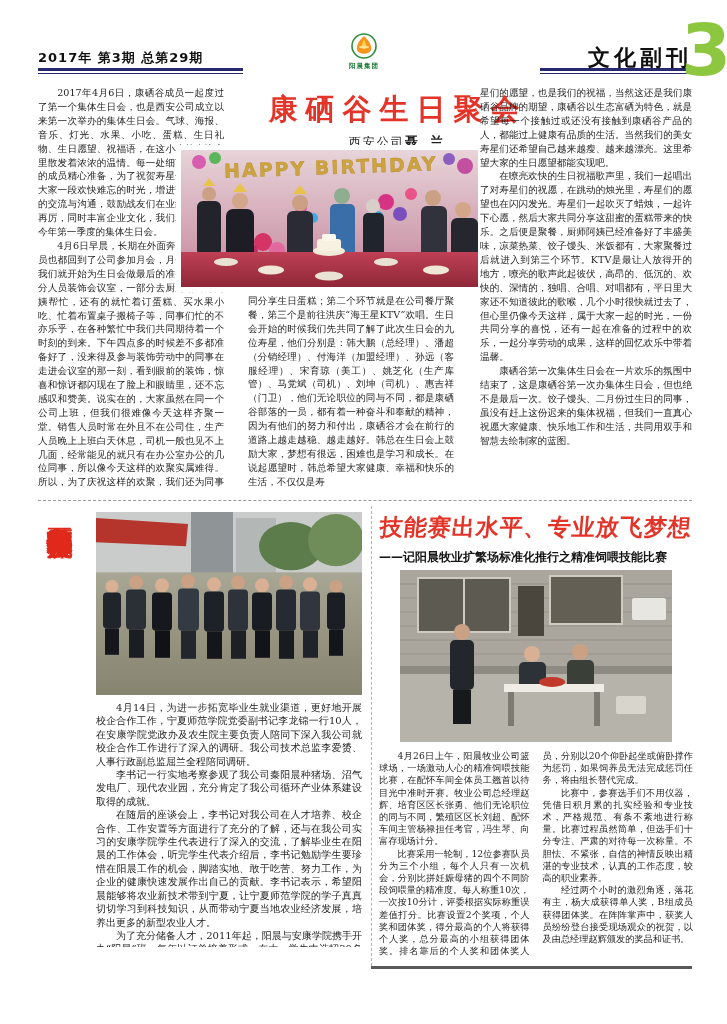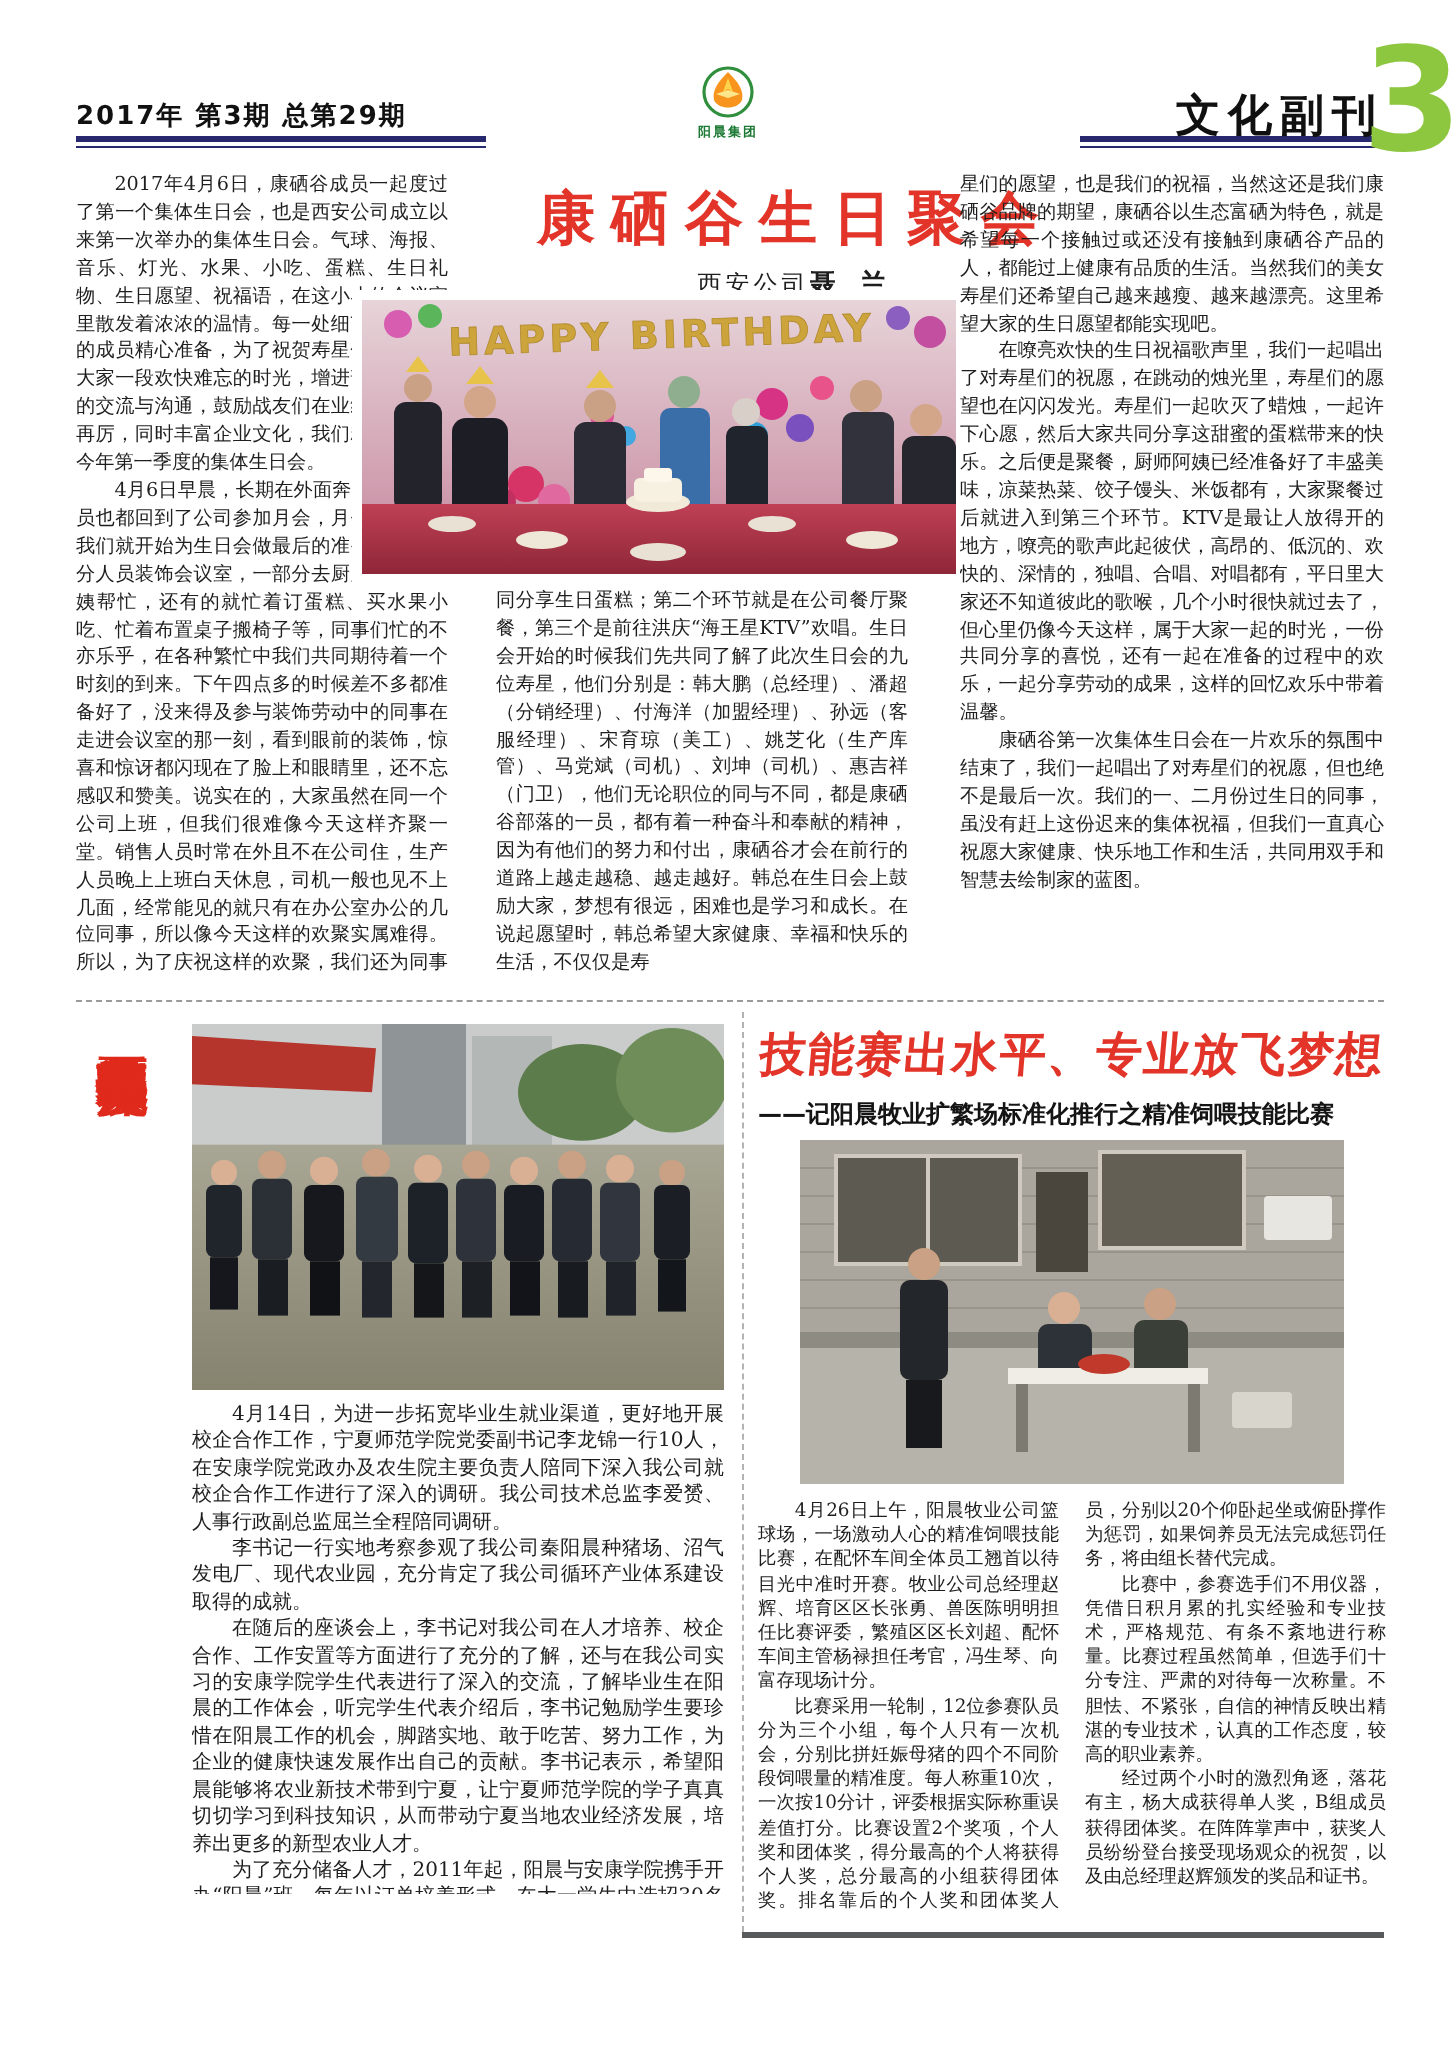--- a/index.html
+++ b/index.html
@@ -204,21 +204,21 @@
   </g>
 </svg>
 
 <div class="abs bodycol a1-col a1-colB">
   <p class="cont">同分享生日蛋糕；第二个环节就是在公司餐厅聚餐，第三个是前往洪庆“海王星KTV”欢唱。生日会开始的时候我们先共同了解了此次生日会的九位寿星，他们分别是：韩大鹏（总经理）、潘超（分销经理）、付海洋（加盟经理）、孙远（客服经理）、宋育琼（美工）、姚芝化（生产库管）、马党斌（司机）、刘坤（司机）、惠吉祥（门卫），他们无论职位的同与不同，都是康硒谷部落的一员，都有着一种奋斗和奉献的精神，因为有他们的努力和付出，康硒谷才会在前行的道路上越走越稳、越走越好。韩总在生日会上鼓励大家，梦想有很远，困难也是学习和成长。在说起愿望时，韩总希望大家健康、幸福和快乐的生活，不仅仅是寿</p>
 </div>
 
 <div class="abs bodycol a1-col a1-colC">
   <p class="cont">星们的愿望，也是我们的祝福，当然这还是我们康硒谷品牌的期望，康硒谷以生态富硒为特色，就是希望每一个接触过或还没有接触到康硒谷产品的人，都能过上健康有品质的生活。当然我们的美女寿星们还希望自己越来越瘦、越来越漂亮。这里希望大家的生日愿望都能实现吧。</p>
   <p>在嘹亮欢快的生日祝福歌声里，我们一起唱出了对寿星们的祝愿，在跳动的烛光里，寿星们的愿望也在闪闪发光。寿星们一起吹灭了蜡烛，一起许下心愿，然后大家共同分享这甜蜜的蛋糕带来的快乐。之后便是聚餐，厨师阿姨已经准备好了丰盛美味，凉菜热菜、饺子馒头、米饭都有，大家聚餐过后就进入到第三个环节。KTV是最让人放得开的地方，嘹亮的歌声此起彼伏，高昂的、低沉的、欢快的、深情的，独唱、合唱、对唱都有，平日里大家还不知道彼此的歌喉，几个小时很快就过去了，但心里仍像今天这样，属于大家一起的时光，一份共同分享的喜悦，还有一起在准备的过程中的欢乐，一起分享劳动的成果，这样的回忆欢乐中带着温馨。</p>
-  <p>康硒谷第一次集体生日会在一片欢乐的氛围中结束了，我们一起唱出了对寿星们的祝愿，但也绝不是最后一次。我们的一、二月份过生日的同事，虽没有赶上这份迟来的集体祝福，但我们一直真心祝愿大家健康、快乐地工作和生活，共同用双手和智慧去绘制家的蓝图。</p>
+  <p>康硒谷第一次集体生日会在一片欢乐的氛围中结束了，这是康硒谷第一次办集体生日会，但也绝不是最后一次。饺子馒头、二月份过生日的同事，虽没有赶上这份迟来的集体祝福，但我们一直真心祝愿大家健康、快乐地工作和生活，共同用双手和智慧去绘制家的蓝图。</p>
 </div>
 
 <div class="abs hdash divider1"></div>
 
 <div class="abs a2-vtitle">宁夏师范学院党委副书记李龙锦来我公司考察交流</div>
 
 <svg class="abs photo2" viewBox="0 0 266 182" preserveAspectRatio="none">
   <defs>
     <linearGradient id="ground2" x1="0" y1="0" x2="0" y2="1">
       <stop offset="0" stop-color="#a8a694"></stop>
@@ -331,20 +331,20 @@
       </g>
   </g>
   <rect x="104" y="114" width="100" height="8" fill="#efede6"></rect>
   <rect x="108" y="122" width="6" height="34" fill="#7d7a72"></rect>
     <rect x="194" y="122" width="6" height="34" fill="#7d7a72"></rect>
   <ellipse cx="152" cy="112" rx="13" ry="5" fill="#c0392b"></ellipse>
   <rect x="216" y="126" width="30" height="18" rx="2" fill="#d8d6cc"></rect>
 </svg>
 
 <div class="abs bodycol a3-text">
-  <p>4月26日上午，阳晨牧业公司篮球场，一场激动人心的精准饲喂技能比赛，在配怀车间全体员工翘首以待目光中准时开赛。牧业公司总经理赵辉、培育区区长张勇、兽医陈明明担任比赛评委，繁殖区区长刘超、配怀车间主管杨禄担任考官，冯生琴、向富存现场计分。</p>
+  <p>4月26日上午，阳晨牧业公司篮球场，一场激动人心的精准饲喂技能比赛，在配怀车间全体员工翘首以待目光中准时开赛。牧业公司总经理赵辉、培育区区长张勇、他们无论职位的同与不同，繁殖区区长刘超、配怀车间主管杨禄担任考官，冯生琴、向富存现场计分。</p>
   <p>比赛采用一轮制，12位参赛队员分为三个小组，每个人只有一次机会，分别比拼妊娠母猪的四个不同阶段饲喂量的精准度。每人称重10次，一次按10分计，评委根据实际称重误差值打分。比赛设置2个奖项，个人奖和团体奖，得分最高的个人将获得个人奖，总分最高的小组获得团体奖。排名靠后的个人奖和团体奖人员，分别以20个仰卧起坐或俯卧撑作为惩罚，如果饲养员无法完成惩罚任务，将由组长替代完成。</p>
   <p>比赛中，参赛选手们不用仪器，凭借日积月累的扎实经验和专业技术，严格规范、有条不紊地进行称量。比赛过程虽然简单，但选手们十分专注、严肃的对待每一次称量。不胆怯、不紧张，自信的神情反映出精湛的专业技术，认真的工作态度，较高的职业素养。</p>
   <p>经过两个小时的激烈角逐，落花有主，杨大成获得单人奖，B组成员获得团体奖。在阵阵掌声中，获奖人员纷纷登台接受现场观众的祝贺，以及由总经理赵辉颁发的奖品和证书。</p>
 
 </div>
 
 <div class="abs bottom-rule"></div>
 
 </body></html>

